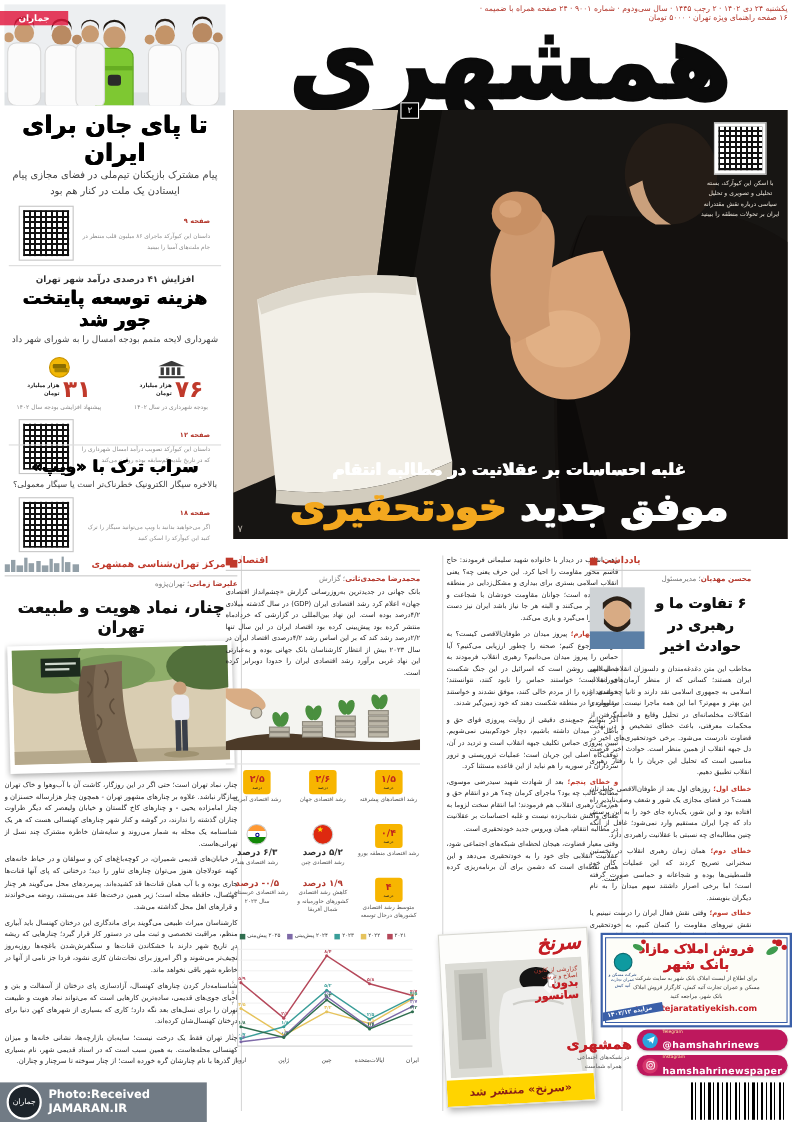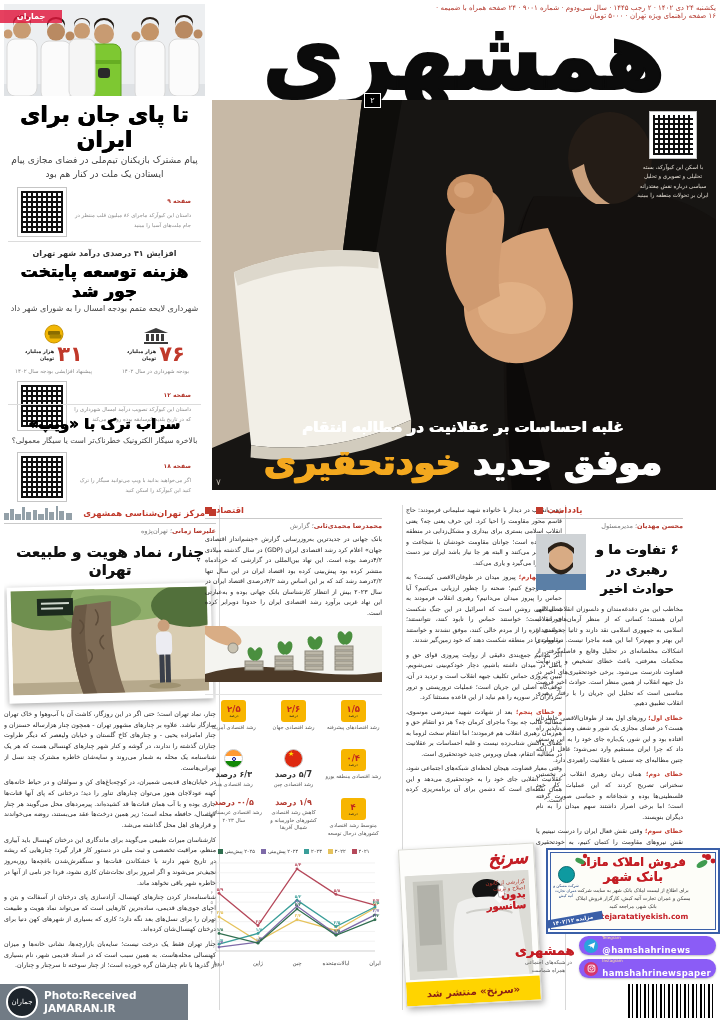--- a/index.html
+++ b/index.html
@@ -119,21 +119,21 @@
   .bank-logo{position:absolute;left:5px;top:16px;width:26px;text-align:center;}
   .bank-logo .c{width:15px;height:15px;border-radius:50%;background:#0e9aa0;margin:0 auto 1px auto;border:1px solid #0b6a70;}
   .bank-logo .t{font-size:3.8px;color:#1b3f7a;line-height:1.3;}
   .ribbon{position:absolute;left:-6px;bottom:8px;background:#3a5fa8;color:#fff;font-size:5.5px;font-weight:bold;
           padding:1px 10px;transform:rotate(-10deg);}
   .social{left:546px;top:936px;width:170px;height:46px;display:flex;gap:5px;align-items:center;}
   .soc-title{width:52px;text-align:center;}
   .soc-title .b{color:#c41e25;font-size:13px;font-weight:bold;text-shadow:.4px 0 currentColor;}
   .soc-title .s{font-size:5.3px;color:#555;line-height:1.5;margin-top:1px;}
   .pills{flex:1;}
-  .pill{height:19px;border-radius:10px;background:#8b5cf6;display:flex;align-items:center;gap:4px;direction:ltr;
+  .pill{height:19px;border-radius:10px;background:#be185d;display:flex;align-items:center;gap:4px;direction:ltr;
         padding:0 5px;margin-bottom:4px;box-shadow:0 1px 2px rgba(0,0,0,.25);}
   .pill .icn{width:14px;height:14px;border-radius:50%;background:#2aa4dd;flex:0 0 auto;display:flex;align-items:center;justify-content:center;}
   .pill .icn.ig{background:#d6366c;}
   .pill .tx{line-height:1;}
   .pill .lb{font-size:4px;color:#ffe3a0;display:block;text-align:left;}
   .pill .hd{font-size:8.5px;color:#fff;font-weight:bold;letter-spacing:.3px;}
   .barcode{left:628px;top:984px;width:88px;height:34px;
            background:repeating-linear-gradient(90deg,#000 0 2px,#fff 2px 4px,#000 4px 5px,#fff 5px 8px);}
   .watermark{left:0;top:984px;width:188px;height:36px;background:rgba(98,109,120,.9);display:flex;align-items:center;
              gap:6px;direction:ltr;padding:0 6px;box-sizing:border-box;z-index:9;}
@@ -441,21 +441,21 @@
         </div>
         <div class="cell">
           <div class="badge">
             <span class="n">۰/۴</span>
             <span class="u">درصد</span>
           </div>
           <div class="lbl">رشد اقتصادی منطقه یورو</div>
         </div>
         <div class="cell">
           <div class="flag cn"></div>
-          <div class="plain-num" style="color: rgb(51, 51, 51);">۵/7 درصد</div>
+          <div class="plain-num" style="color: rgb(51, 51, 51);">۵/۲ درصد</div>
           <div class="lbl">رشد اقتصادی چین</div>
         </div>
         <div class="cell">
           <div class="flag in"></div>
           <div class="plain-num" style="color: rgb(51, 51, 51);">۶/۳ درصد</div>
           <div class="lbl">رشد اقتصادی هند</div>
         </div>
         <div class="cell">
           <div class="badge">
             <span class="n">۴</span>

